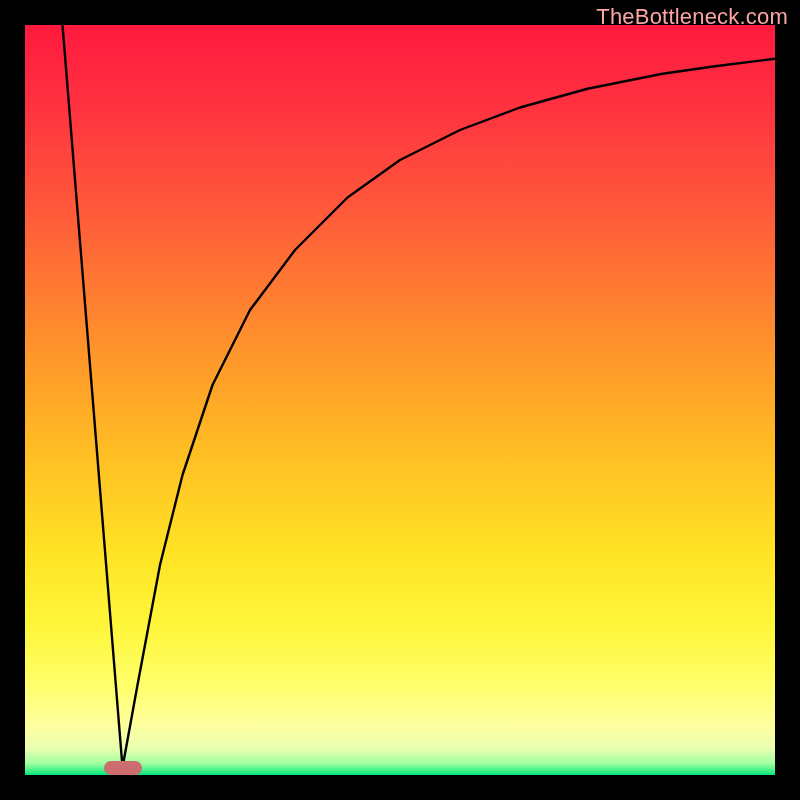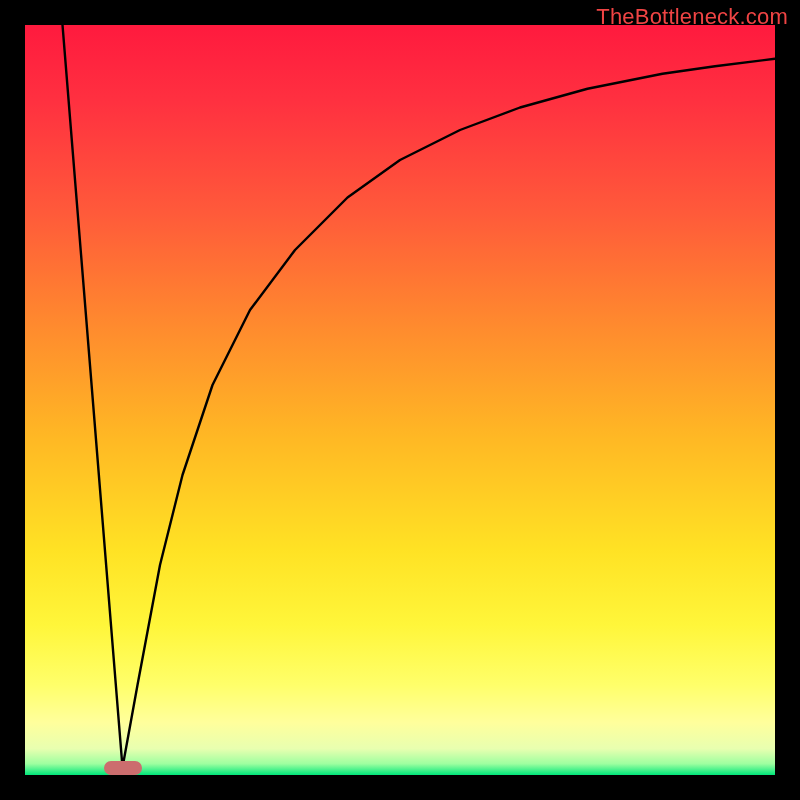--- a/index.html
+++ b/index.html
@@ -29,21 +29,21 @@
   .gradient {
     position: absolute;
     inset: 0;
   }
   .watermark {
     position: absolute;
     top: 4px;
     right: 12px;
     font-family: Arial, Helvetica, sans-serif;
     font-size: 22px;
-    color: #ef4444;
+    color: #fca5a5;
     letter-spacing: 0.2px;
     user-select: none;
   }
   svg.curve {
     position: absolute;
     inset: 0;
   }
   .red-pill {
     position: absolute;
     width: 38px;

